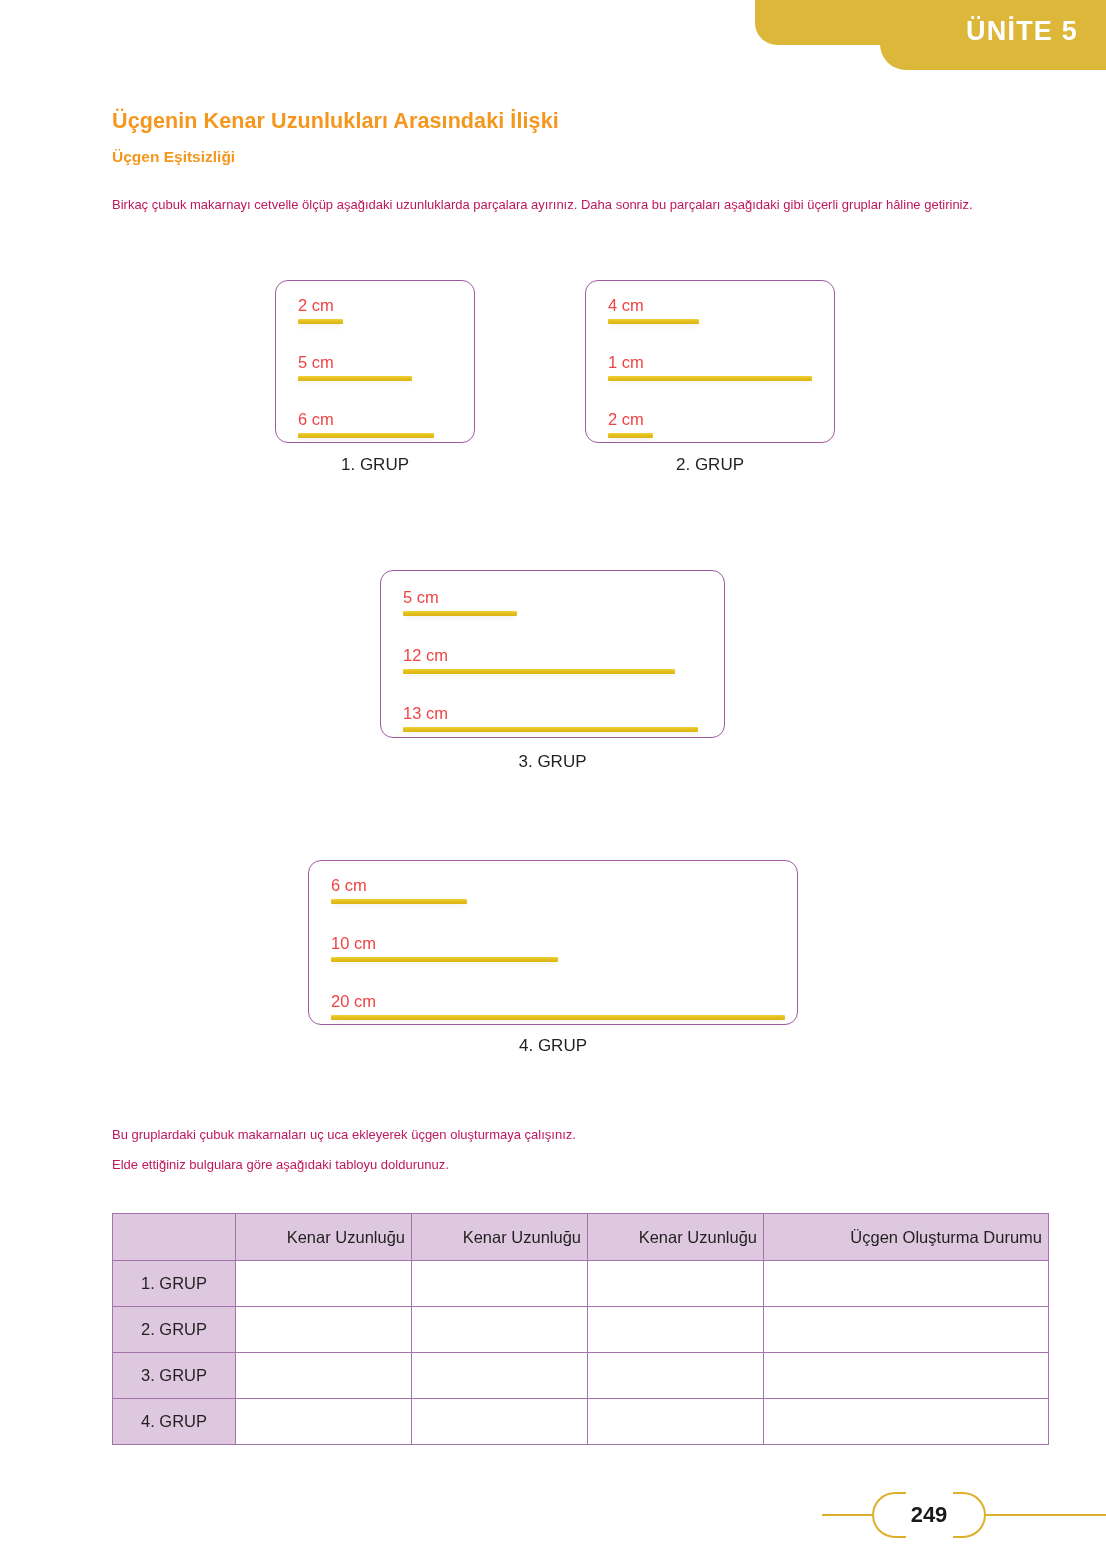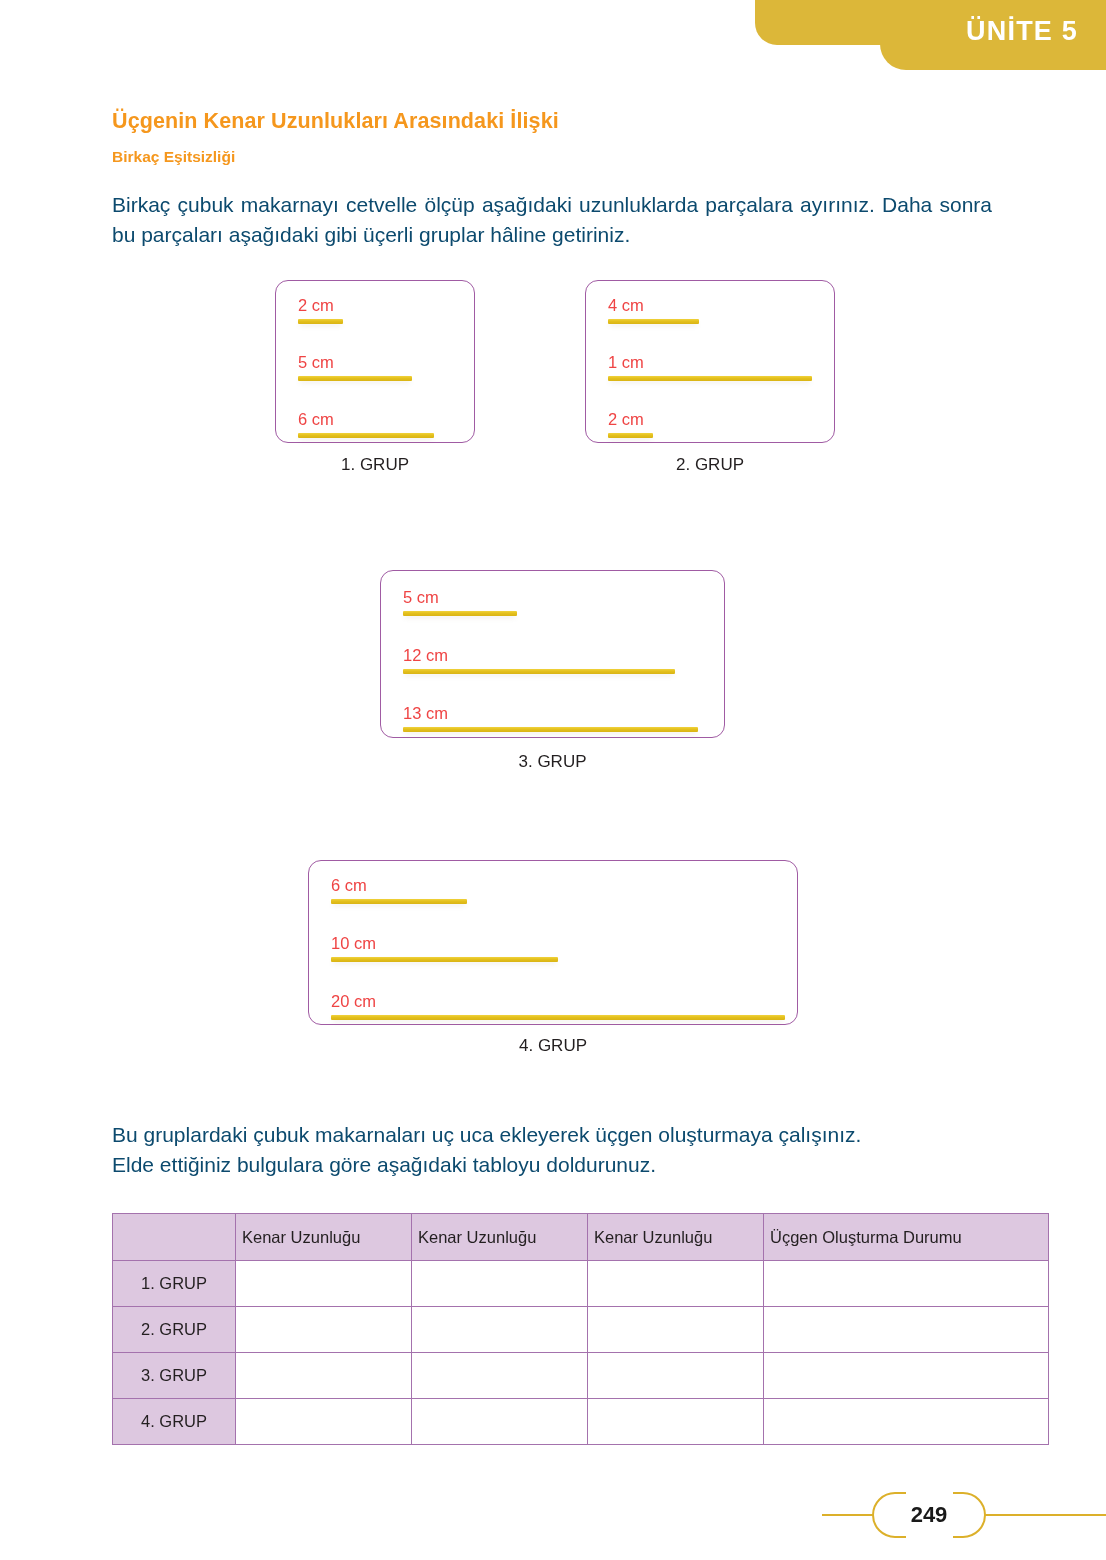--- a/index.html
+++ b/index.html
@@ -72,23 +72,23 @@
     left: 112px;
     top: 148px;
     font-size: 15.5px;
     font-weight: bold;
     color: #f5971d;
   }
 
   
   .para {
     position: absolute;
-    font-size: 21px;
+    font-size: 13px;
     line-height: 30px;
-    color: #0c4a6e;
+    color: #be185d;
   }
   .para-intro {
     left: 112px;
     top: 190px;
     width: 880px;
     text-align: justify;
     text-justify: inter-word;
   }
   .para-after {
     left: 112px;
@@ -139,21 +139,21 @@
     border-collapse: collapse;
     table-layout: fixed;
   }
   .data-table td, .data-table th {
     border: 1.3px solid #a472ad;
     height: 45px;
     padding: 0 6px;
     font-size: 16.5px;
     font-weight: normal;
     color: #231f20;
-    text-align: left;
+    text-align: right;
     vertical-align: middle;
   }
   .data-table thead th {
     background: #ddc8e0;
     height: 46px;
   }
   .data-table .rowhead {
     background: #ddc8e0;
     text-align: center;
   }
@@ -225,21 +225,21 @@
 
 <div id="page">
 
   <div class="unit-banner">
     <div class="unit-band-top"></div>
     <div class="unit-band-bottom"></div>
     <div class="unit-label">ÜNİTE 5</div>
   </div>
 
   <div class="heading-main">Üçgenin Kenar Uzunlukları Arasındaki İlişki</div>
-  <div class="heading-sub">Birkaç Eşitsizliği</div>
+  <div class="heading-sub">Üçgen Eşitsizliği</div>
 
   <div class="para para-intro">Birkaç çubuk makarnayı cetvelle ölçüp aşağıdaki uzunluklarda parçalara ayırınız. Daha sonra bu parçaları aşağıdaki gibi üçerli gruplar hâline getiriniz.</div>
 
   <div id="groups-layer">
       <div class="group-box" style="left: 275px; top: 280px; width: 200px; height: 163px;">
         <div class="rod" style="top: 14px;">
           <div class="rod-label">2 cm</div>
           <div class="rod-bar" style="width: 45px;"></div>
         </div>
         <div class="rod" style="top: 71px;">

